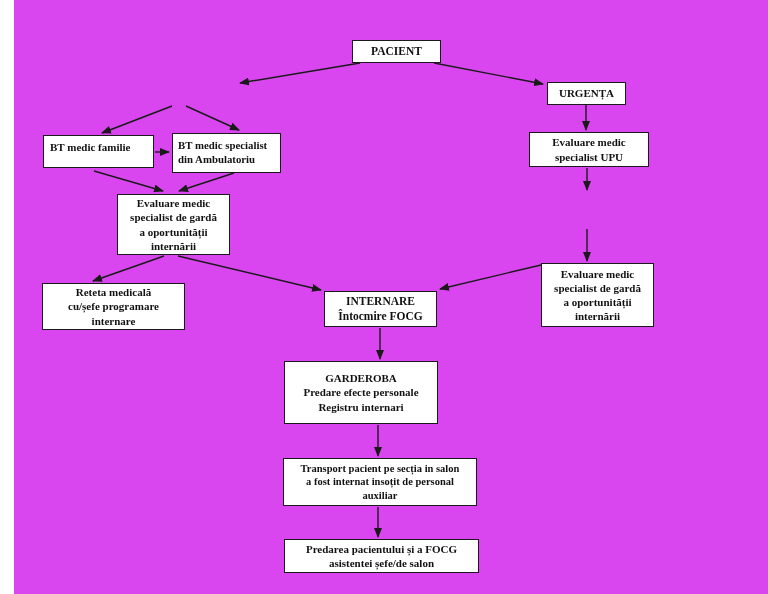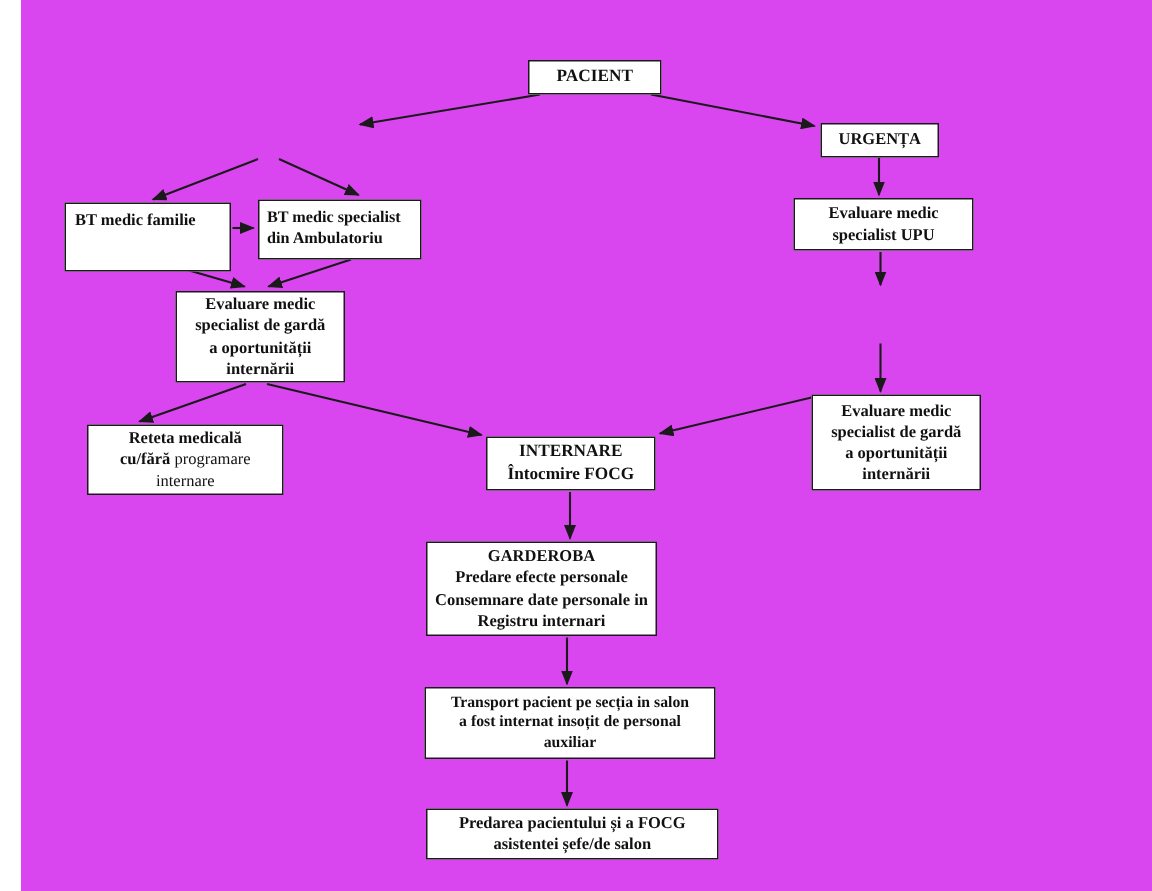--- a/index.html
+++ b/index.html
@@ -30,33 +30,33 @@
     flex-direction: column;
     align-items: center;
     justify-content: center;
     text-align: center;
     font-weight: bold;
     font-size: 11px;
     line-height: 1.28;
     padding: 2px 4px;
   }
   .box .ln { display: block; white-space: nowrap; }
-  .rg { font-weight: normal; }
+  .rg { font-weight: bold; }
 
   
   .b-pacient      { left:338px; top:40px;  width:89px;  height:23px; font-size:11.5px; }
   .b-non-urgenta  { left:108px; top:84px;  width:112px; height:22px; }
   .b-urgenta      { left:533px; top:82px;  width:79px;  height:23px;text-align:center; }
-  .b-bt-familie   { left:29px;  top:135px; width:111px; height:46px;
+  .b-bt-familie   { left:29px;  top:135px; width:111px; height:33px;
                     align-items:flex-start; justify-content:flex-start;
                     text-align:left; padding:4px 6px; }
   .b-bt-specialist{ left:158px; top:133px; width:109px; height:40px;
                     align-items:flex-start; text-align:left; padding:2px 5px; font-size:10.8px;font-family:Liberation Serif, serif; }
   .b-eval-left    { left:103px; top:194px; width:113px; height:61px; }
-  .b-reteta       { left:44px;  top:283px; width:131px; height:47px;text-align:center; }
+  .b-reteta       { left:28px;  top:283px; width:143px; height:47px;text-align:center; }
   .b-internare    { left:310px; top:291px; width:113px; height:36px; font-size:11.5px; }
   .b-eval-upu     { left:515px; top:132px; width:120px; height:35px; }
   .b-foaie        { left:514px; top:192px; width:119px; height:36px; }
   .b-eval-right   { left:527px; top:263px; width:113px; height:64px; }
   .b-garderoba    { left:270px; top:361px; width:154px; height:63px; }
   .b-transport    { left:269px; top:458px; width:194px; height:48px; font-size:10.5px; }
   .b-predarea     { left:270px; top:539px; width:195px; height:34px; }
 </style>
 </head>
 <body>
@@ -107,21 +107,21 @@
 
   <div class="box b-eval-left">
     <span class="ln">Evaluare medic</span>
     <span class="ln">specialist de gardă</span>
     <span class="ln">a oportunității</span>
     <span class="ln">internării</span>
   </div>
 
   <div class="box b-reteta">
     <span class="ln">Reteta medicală</span>
-    <span class="ln"><span>cu/fără</span><span class="rg"> programare</span></span>
+    <span class="ln"><span>cu/șefe</span><span class="rg"> programare</span></span>
     <span class="ln rg">internare</span>
   </div>
 
   <div class="box b-internare">
     <span class="ln">INTERNARE</span>
     <span class="ln">Întocmire FOCG</span>
   </div>
 
   <div class="box b-eval-upu">
     <span class="ln">Evaluare medic</span>
@@ -132,21 +132,20 @@
   <div class="box b-eval-right">
     <span class="ln">Evaluare medic</span>
     <span class="ln">specialist de gardă</span>
     <span class="ln">a oportunității</span>
     <span class="ln">internării</span>
   </div>
 
   <div class="box b-garderoba">
     <span class="ln">GARDEROBA</span>
     <span class="ln">Predare efecte personale</span>
-    <span class="ln">Consemnare date personale in</span>
     <span class="ln">Registru internari</span>
   </div>
 
   <div class="box b-transport">
     <span class="ln">Transport pacient pe secția in salon</span>
     <span class="ln">a fost internat insoțit de personal</span>
     <span class="ln">auxiliar</span>
   </div>
 
   <div class="box b-predarea">

